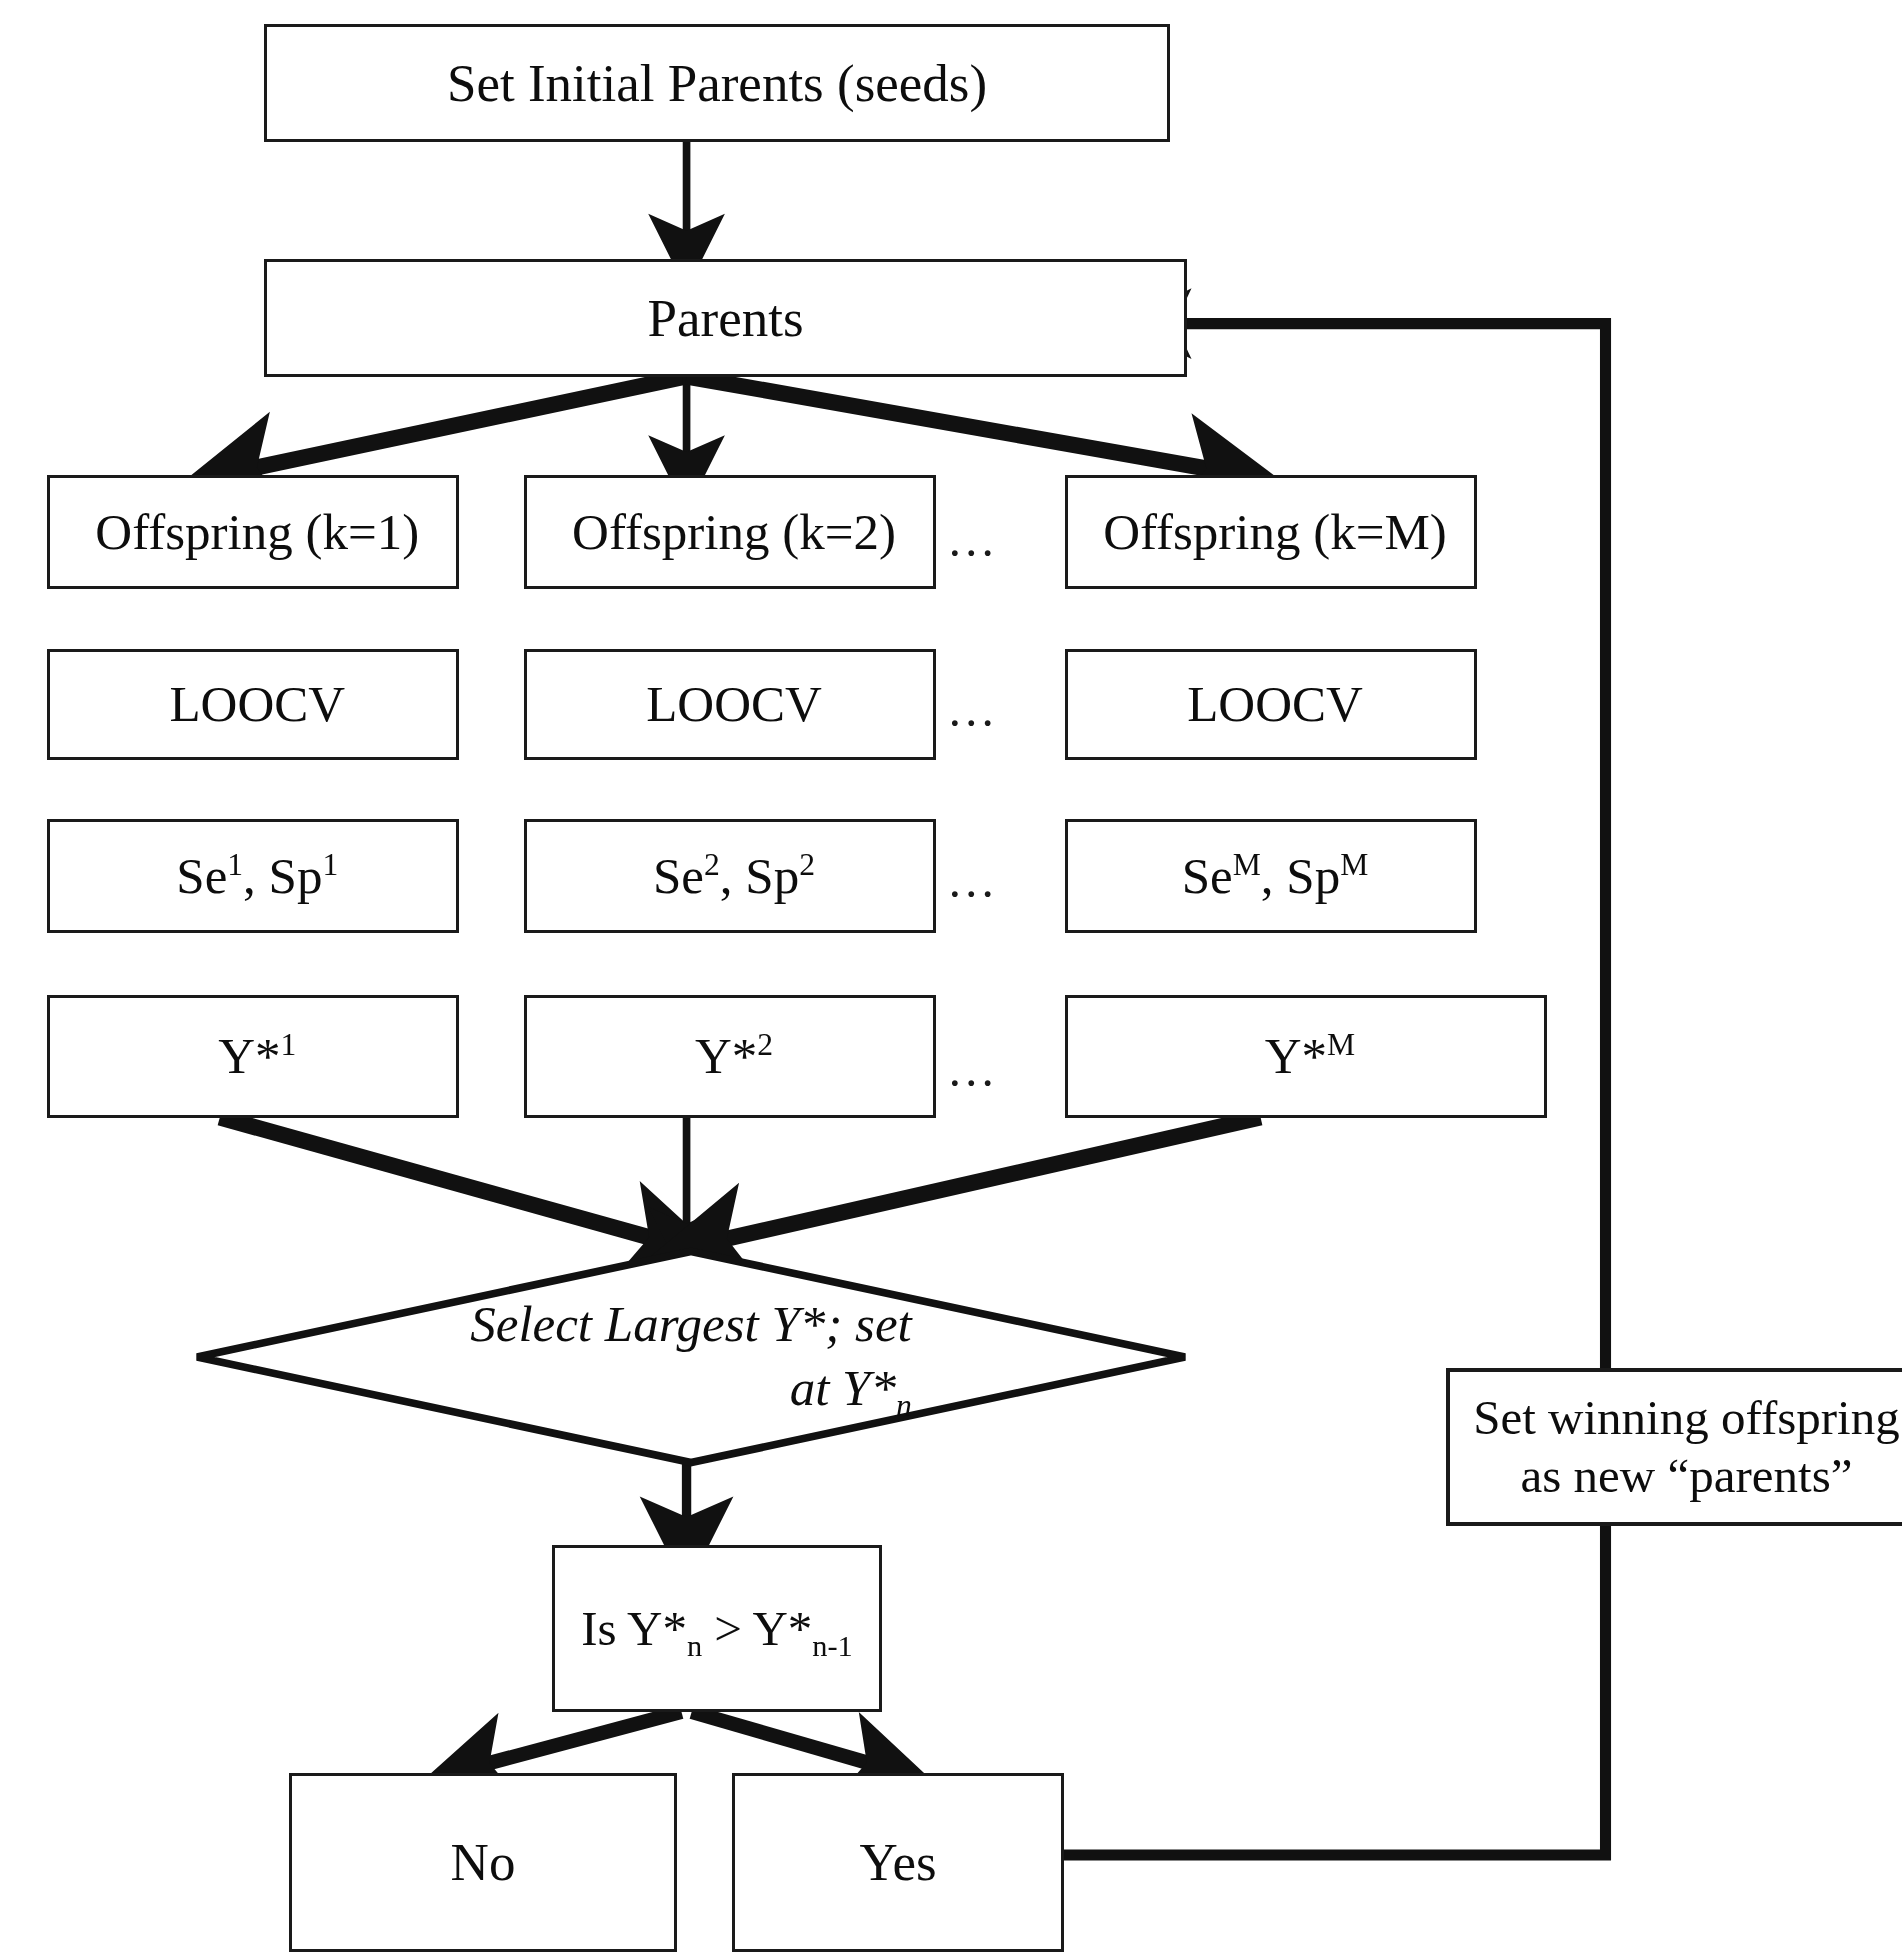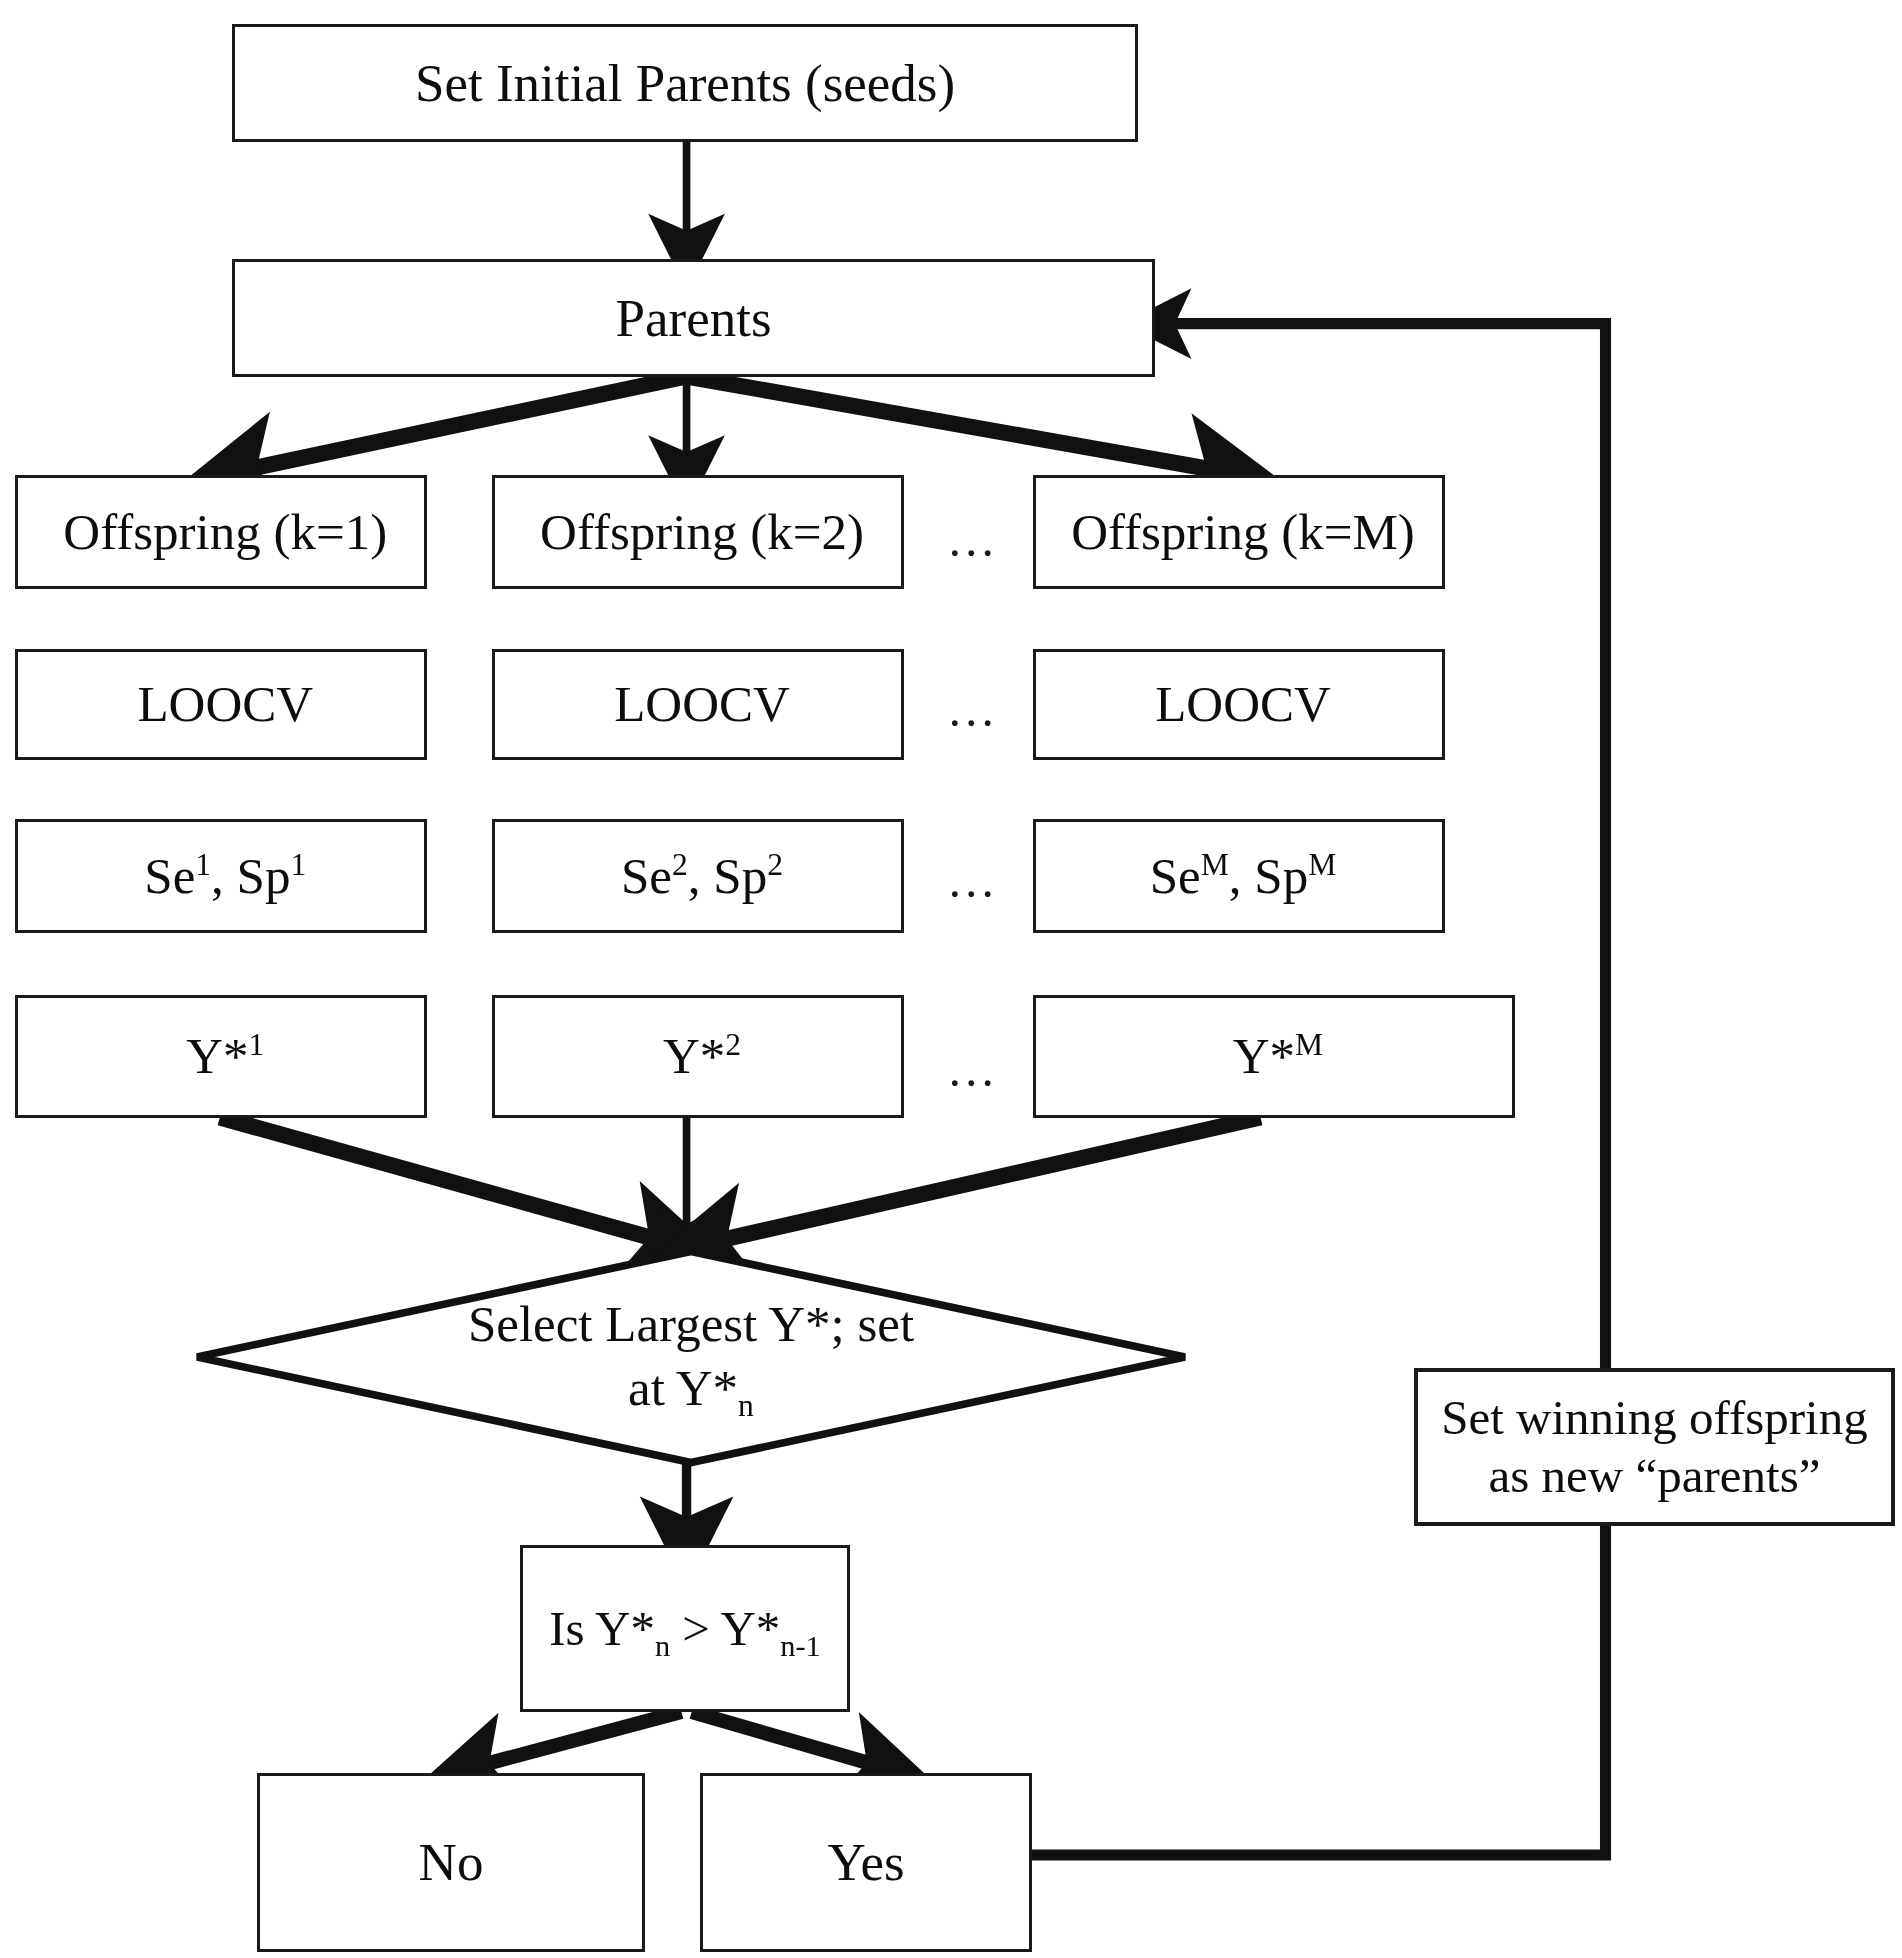--- a/index.html
+++ b/index.html
@@ -31,20 +31,21 @@
     box-sizing: border-box;
     background: #ffffff;
     border: 3.4px solid #1a1a1a;
     display: flex;
     align-items: center;
     justify-content: center;
     text-align: center;
     color: #0d0d0d;
     line-height: 1.18;
     z-index: 3;
+    margin-left: 32px;
   }
   .node .label {
     display: block;
     padding: 0 8.5px;
     white-space: nowrap;
   }
   .node.wrap .label {
     white-space: normal;
   }
   .fs-big   { font-size: 53px; }
@@ -68,25 +69,26 @@
   .diamond-wrap svg { display: block; }
   .diamond-text {
     position: absolute;
     left: 0;
     top: 0;
     width: 100%;
     height: 100%;
     display: flex;
     align-items: center;
     justify-content: center;
-    text-align: center;
+    text-align: right;
     font-size: 51px;
     color: #0d0d0d;
     line-height: 1.25;
     pointer-events: none;
+    font-style: italic;
   }
 </style>
 </head>
 <body>
 
 <div id="canvas">
 
   <svg id="edges" viewBox="0 0 2233 2299" width="1902" height="1958" xmlns="http://www.w3.org/2000/svg">
     <defs>
       <marker id="ah-thin" markerWidth="12" markerHeight="12" refX="6" refY="6" orient="auto" markerUnits="strokeWidth">

